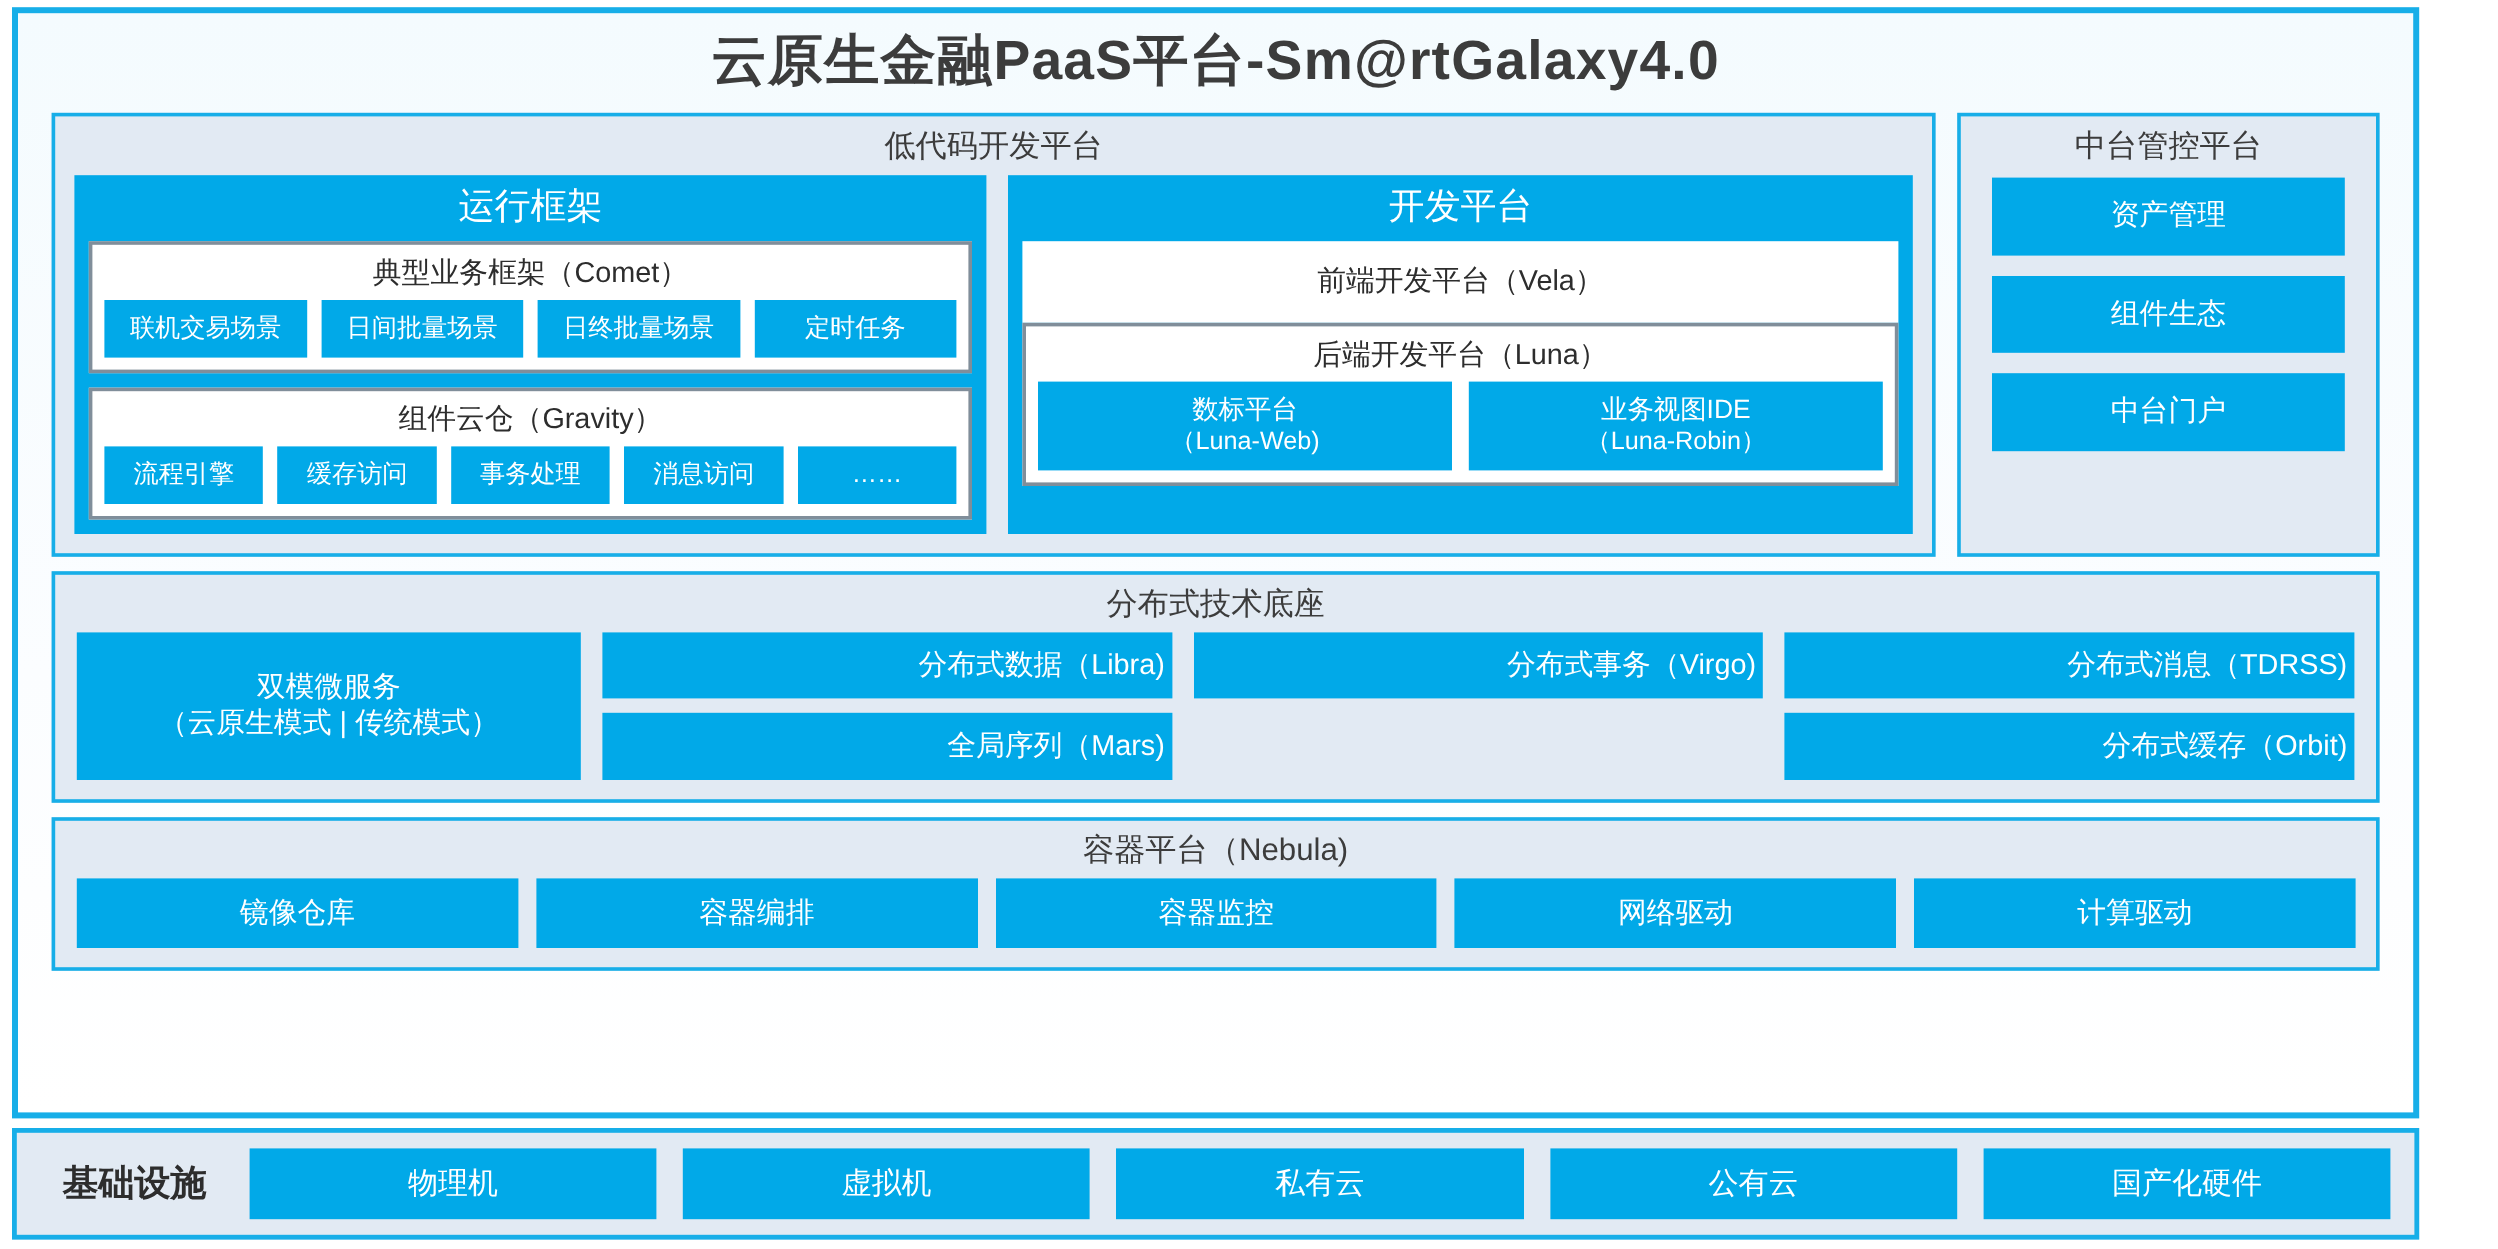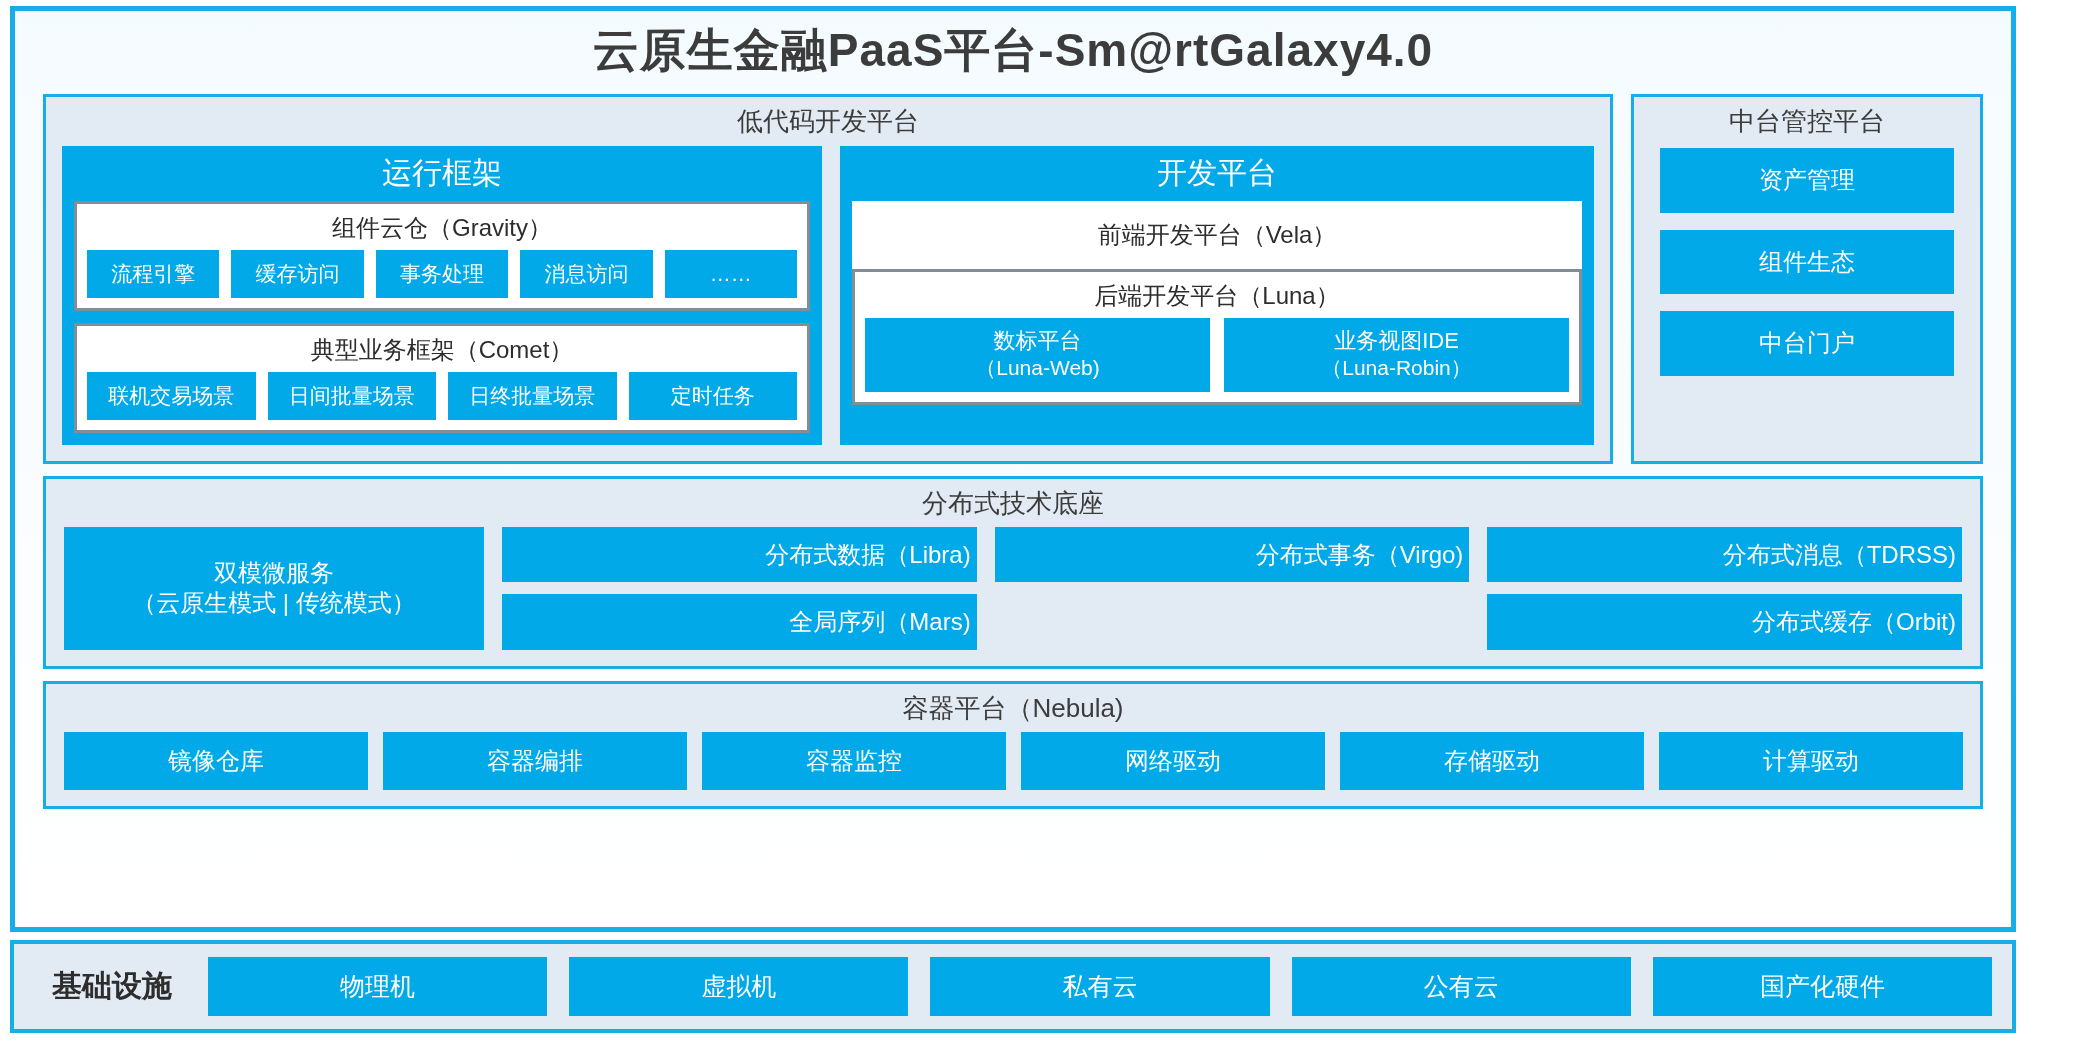--- a/index.html
+++ b/index.html
@@ -275,39 +275,39 @@
 
     <div class="row-top">
 
       <div class="panel lowcode-panel">
         <div class="panel-title">低代码开发平台</div>
 
         <div class="lowcode-body">
 
           <div class="blue-card runtime-card">
             <div class="blue-card-title">运行框架</div>
+
+            <div class="white-group">
+              <div class="white-group-title">典型业务框架（Comet）</div>
+              <div class="chip-row">
+                <div class="chip">联机交易场景</div>
+                <div class="chip">日间批量场景</div>
+                <div class="chip">日终批量场景</div>
+                <div class="chip">定时任务</div>
+              </div>
+            </div>
 
             <div class="white-group">
               <div class="white-group-title">组件云仓（Gravity）</div>
               <div class="chip-row">
                 <div class="chip">流程引擎</div>
                 <div class="chip">缓存访问</div>
                 <div class="chip">事务处理</div>
                 <div class="chip">消息访问</div>
                 <div class="chip">……</div>
-              </div>
-            </div>
-
-            <div class="white-group">
-              <div class="white-group-title">典型业务框架（Comet）</div>
-              <div class="chip-row">
-                <div class="chip">联机交易场景</div>
-                <div class="chip">日间批量场景</div>
-                <div class="chip">日终批量场景</div>
-                <div class="chip">定时任务</div>
               </div>
             </div>
           </div>
 
           <div class="blue-card devplat-card">
             <div class="blue-card-title">开发平台</div>
 
             <div class="plain-white-box">前端开发平台（Vela）</div>
 
             <div class="white-group">
@@ -365,21 +365,20 @@
       </div>
     </div>
 
     <div class="panel container-panel">
       <div class="panel-title">容器平台（Nebula)</div>
       <div class="container-body">
         <div class="container-item">镜像仓库</div>
         <div class="container-item">容器编排</div>
         <div class="container-item">容器监控</div>
         <div class="container-item">网络驱动</div>
-        <div class="container-item">存储驱动</div>
         <div class="container-item">计算驱动</div>
       </div>
     </div>
 
   </div>
 
   <div class="infra-panel">
     <div class="infra-label">基础设施</div>
     <div class="infra-item">物理机</div>
     <div class="infra-item">虚拟机</div>

